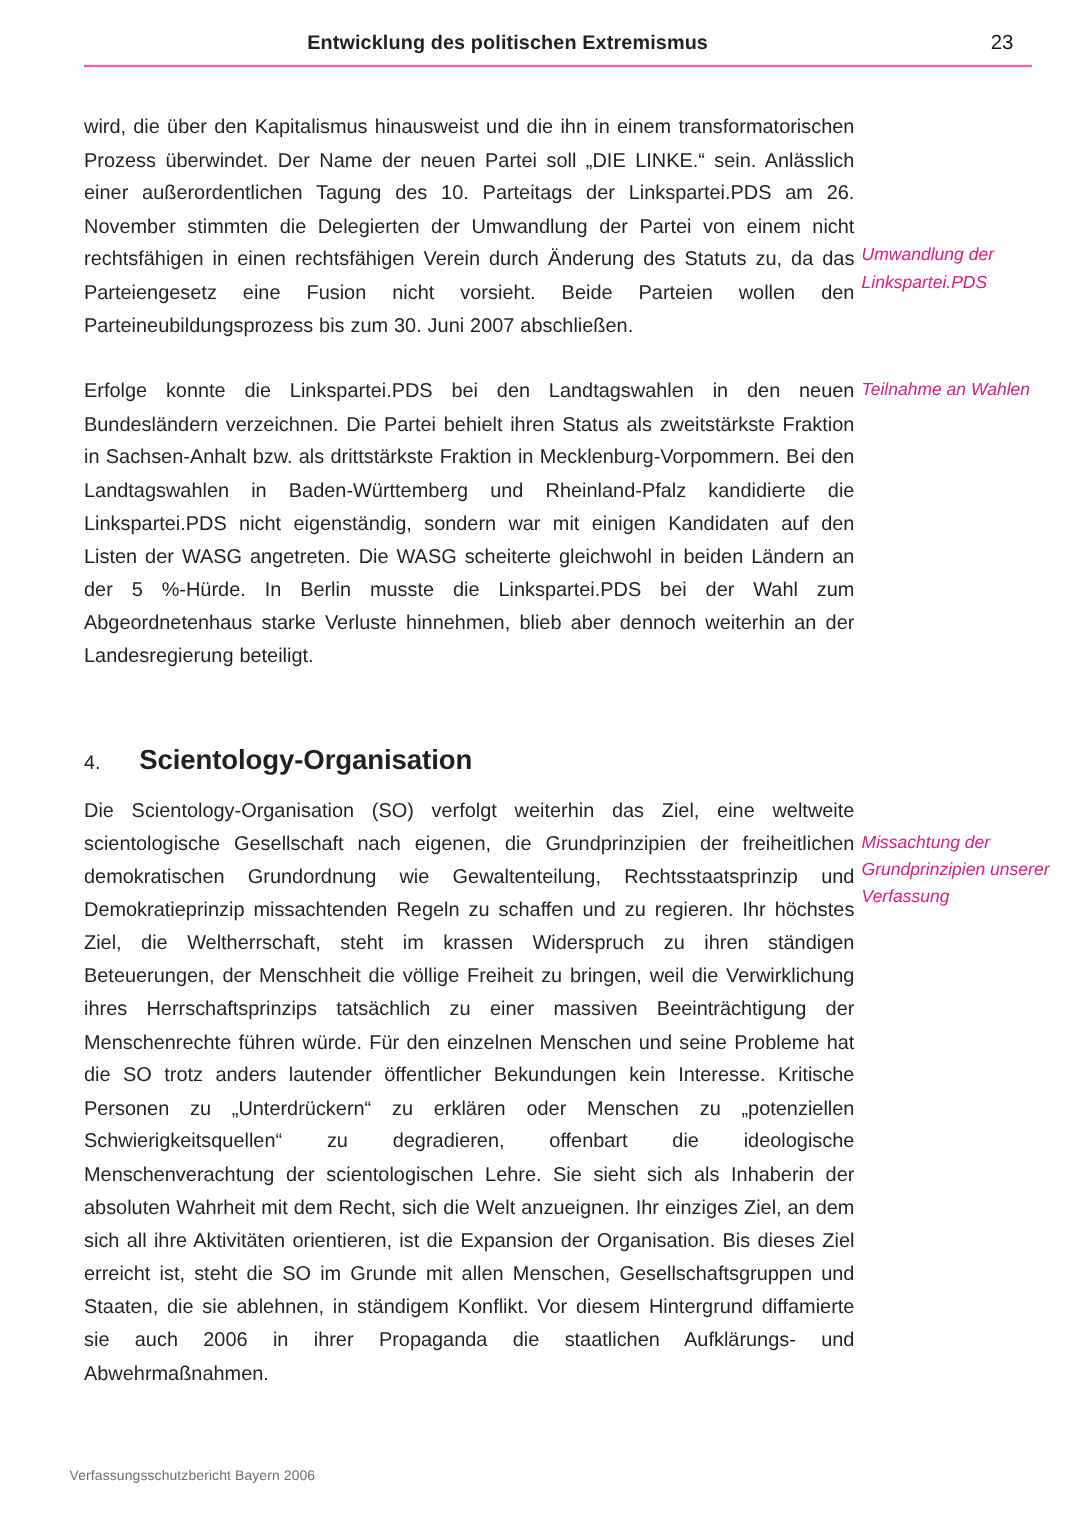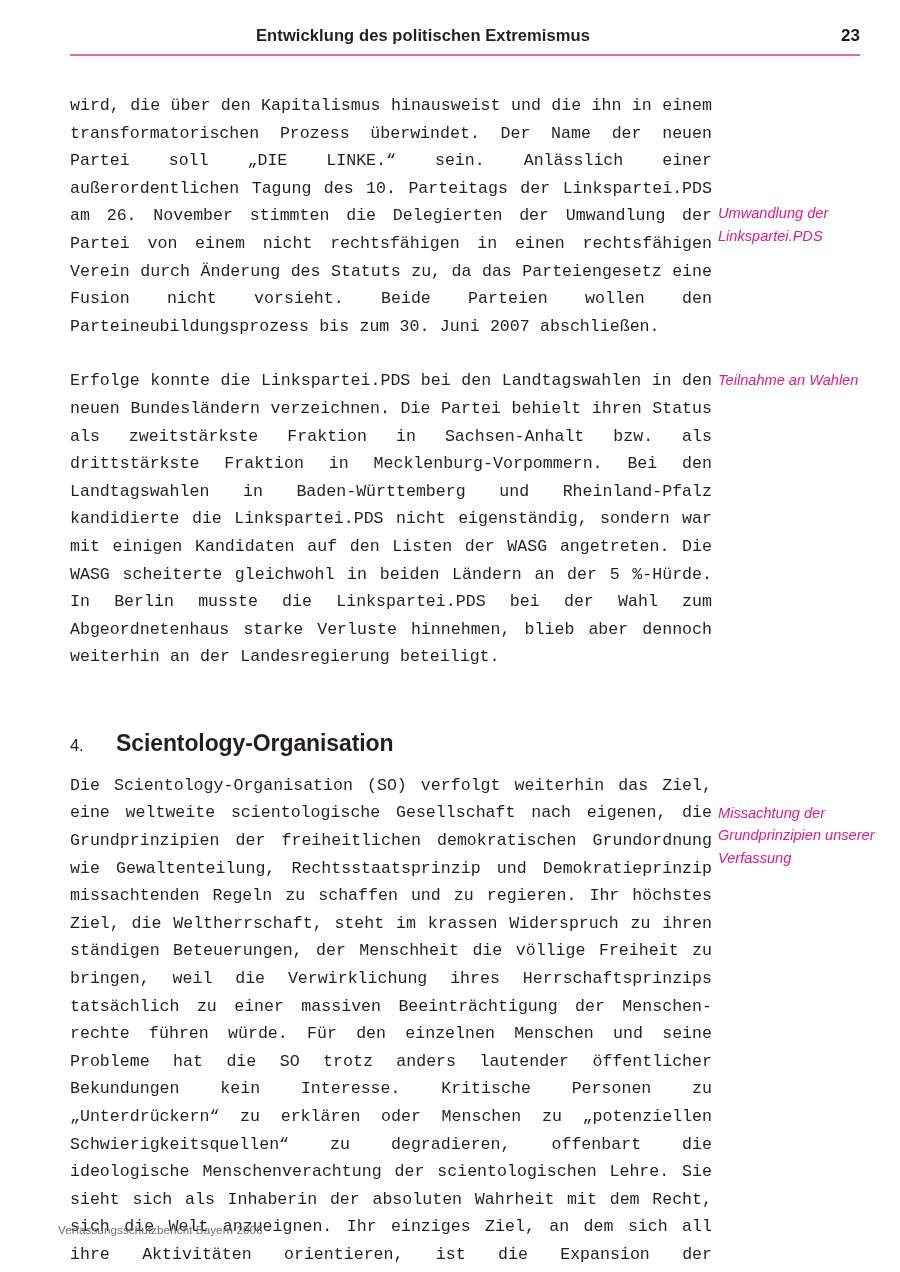--- a/index.html
+++ b/index.html
@@ -45,23 +45,23 @@
     font-size: 16.5px;
     font-weight: bold;
     letter-spacing: 0.1px;
     color: #231f20;
     padding-right: 34px;
     white-space: nowrap;
   }
   .header-pageno {
     flex: 0 0 auto;
     width: 50px;
-    text-align: right;
+    text-align: center;
     font-size: 17px;
-    font-weight: bold;
+    font-weight: normal;
     color: #1a1a1a;
   }
   .header-rule {
     position: absolute;
     left: 70px;
     right: 40px;
     top: 54px;
     height: 2.2px;
     background: #e06aa8;
   }
@@ -75,21 +75,20 @@
   }
 
   .block {
     position: relative;
     width: 790px;
   }
 
   .col-text {
     width: 642px;
     box-sizing: border-box;
-    font-family: Liberation Mono, monospace;
   }
 
   p.body {
     margin: 0;
     font-size: 16.6px;
     line-height: 27.6px;
     text-align: justify;
     text-justify: inter-word;
     color: #231f20;
     hyphens: manual;

